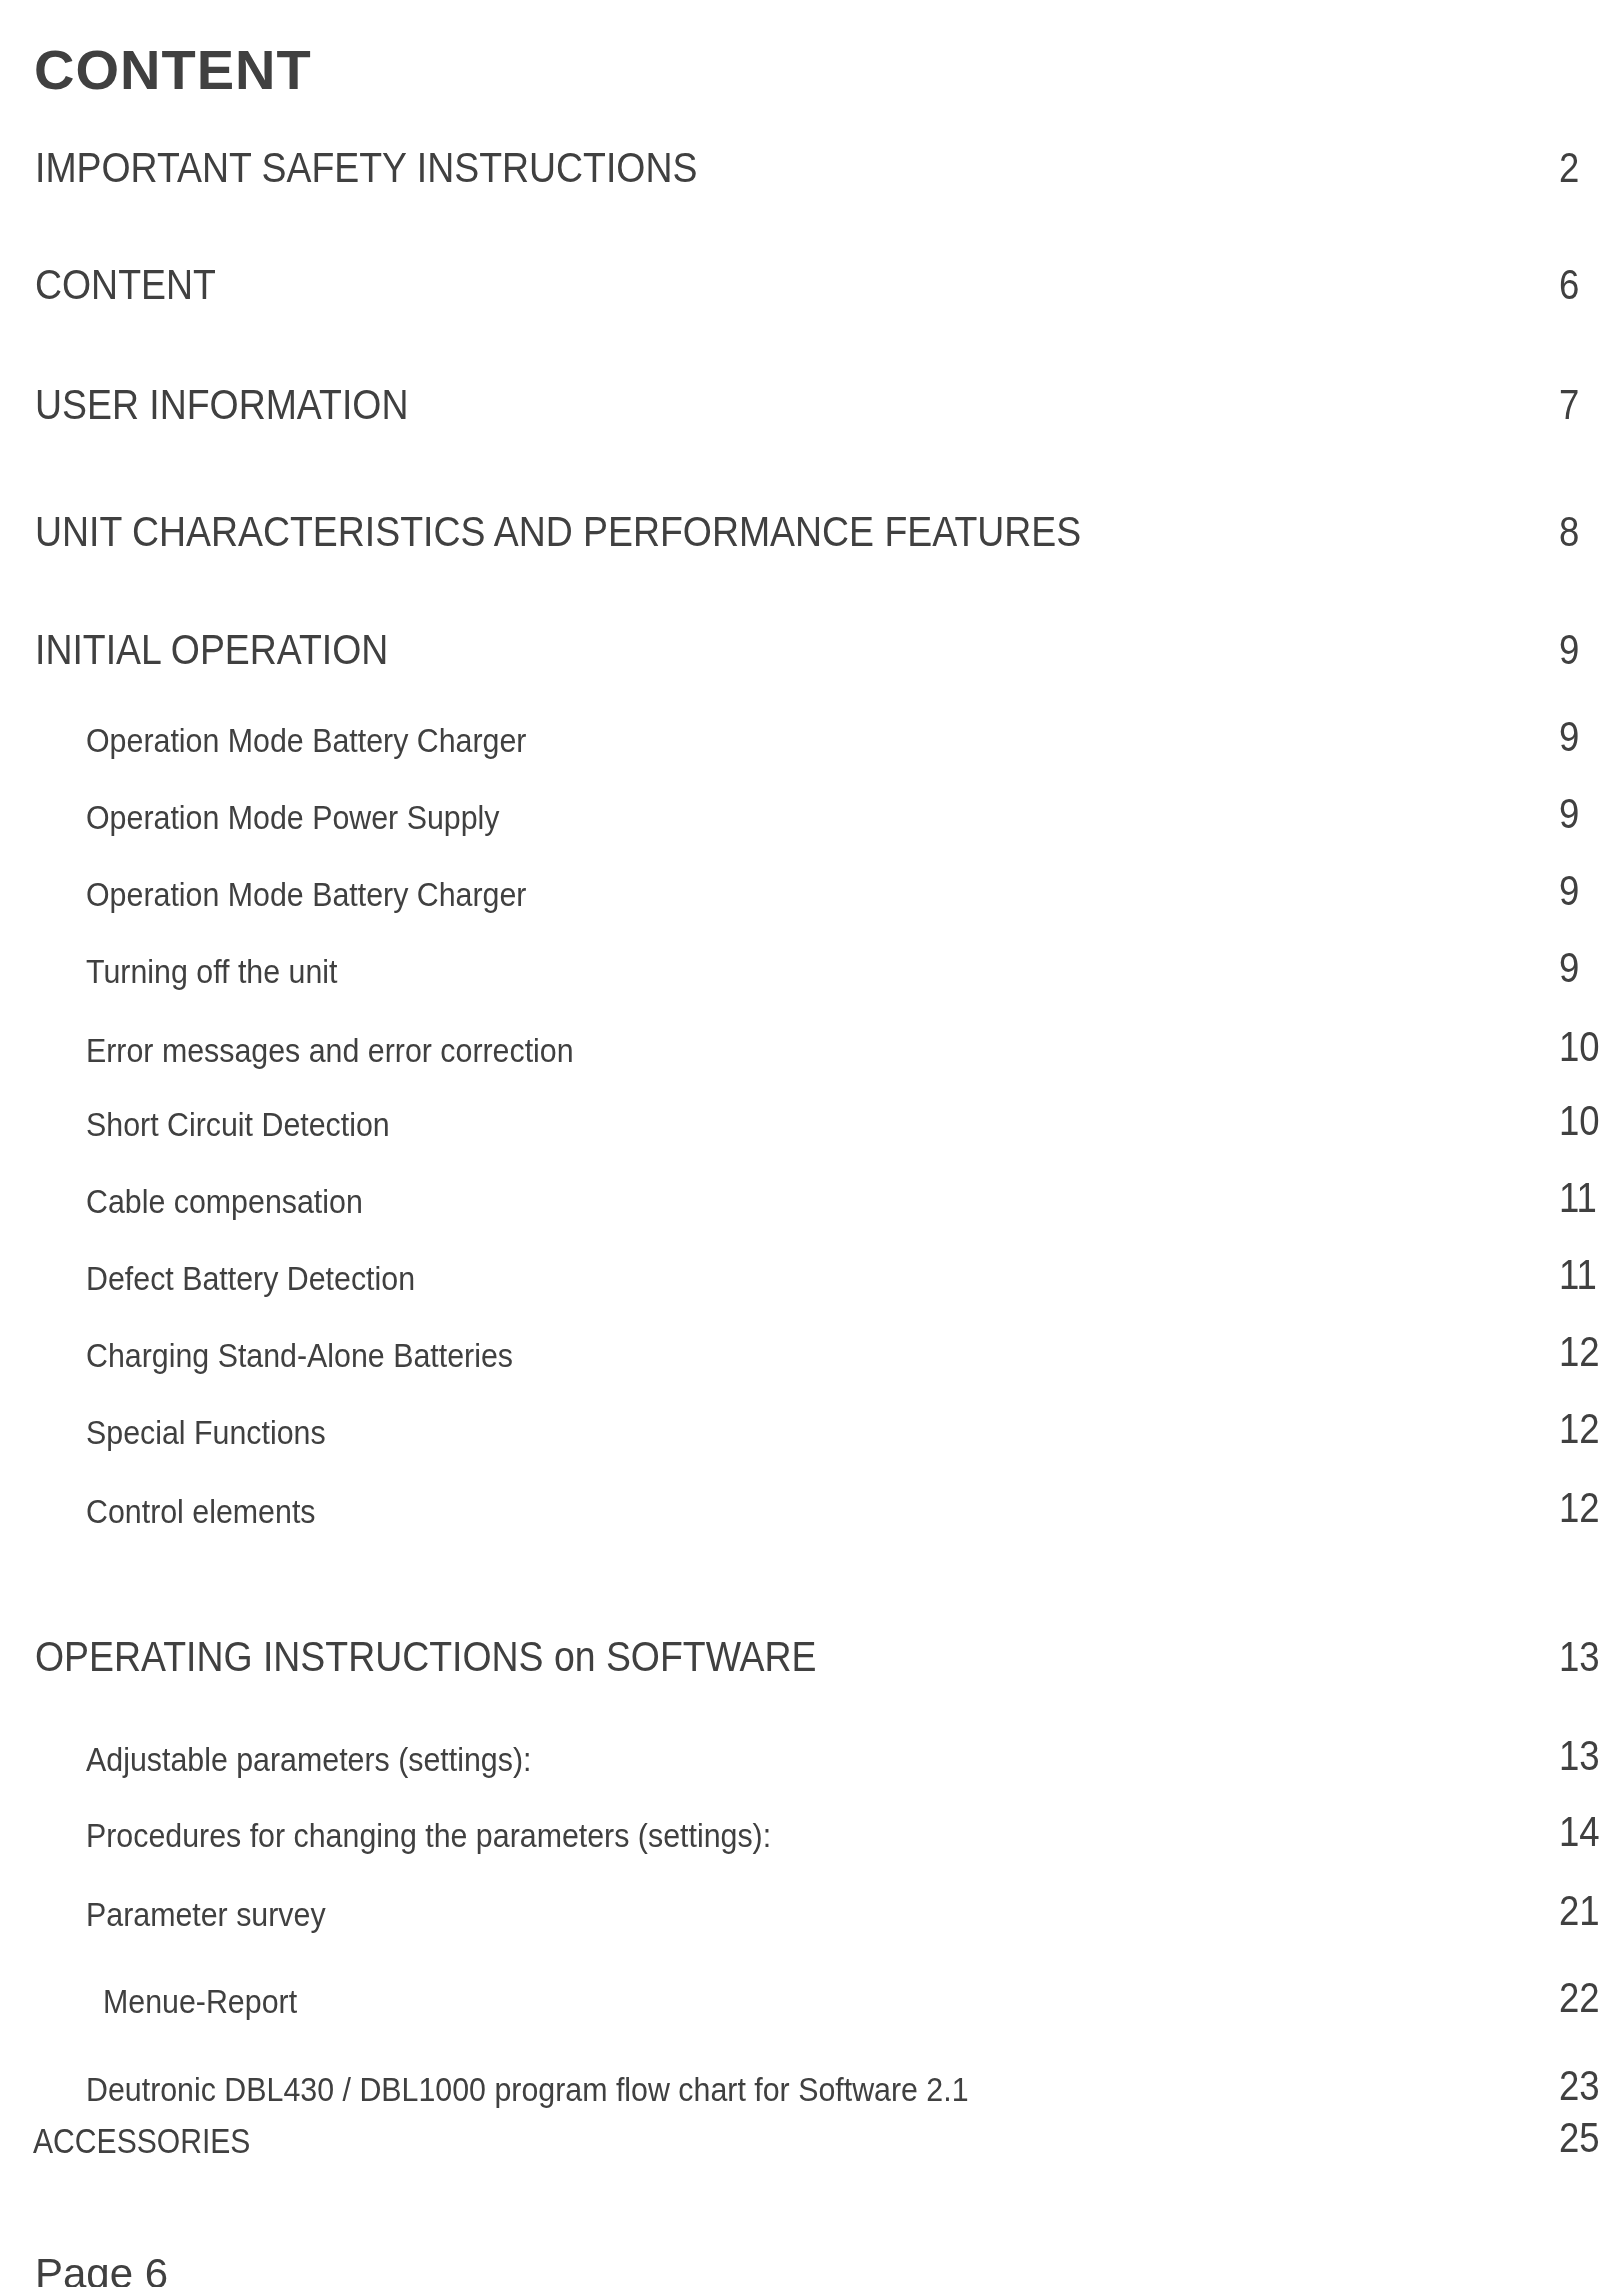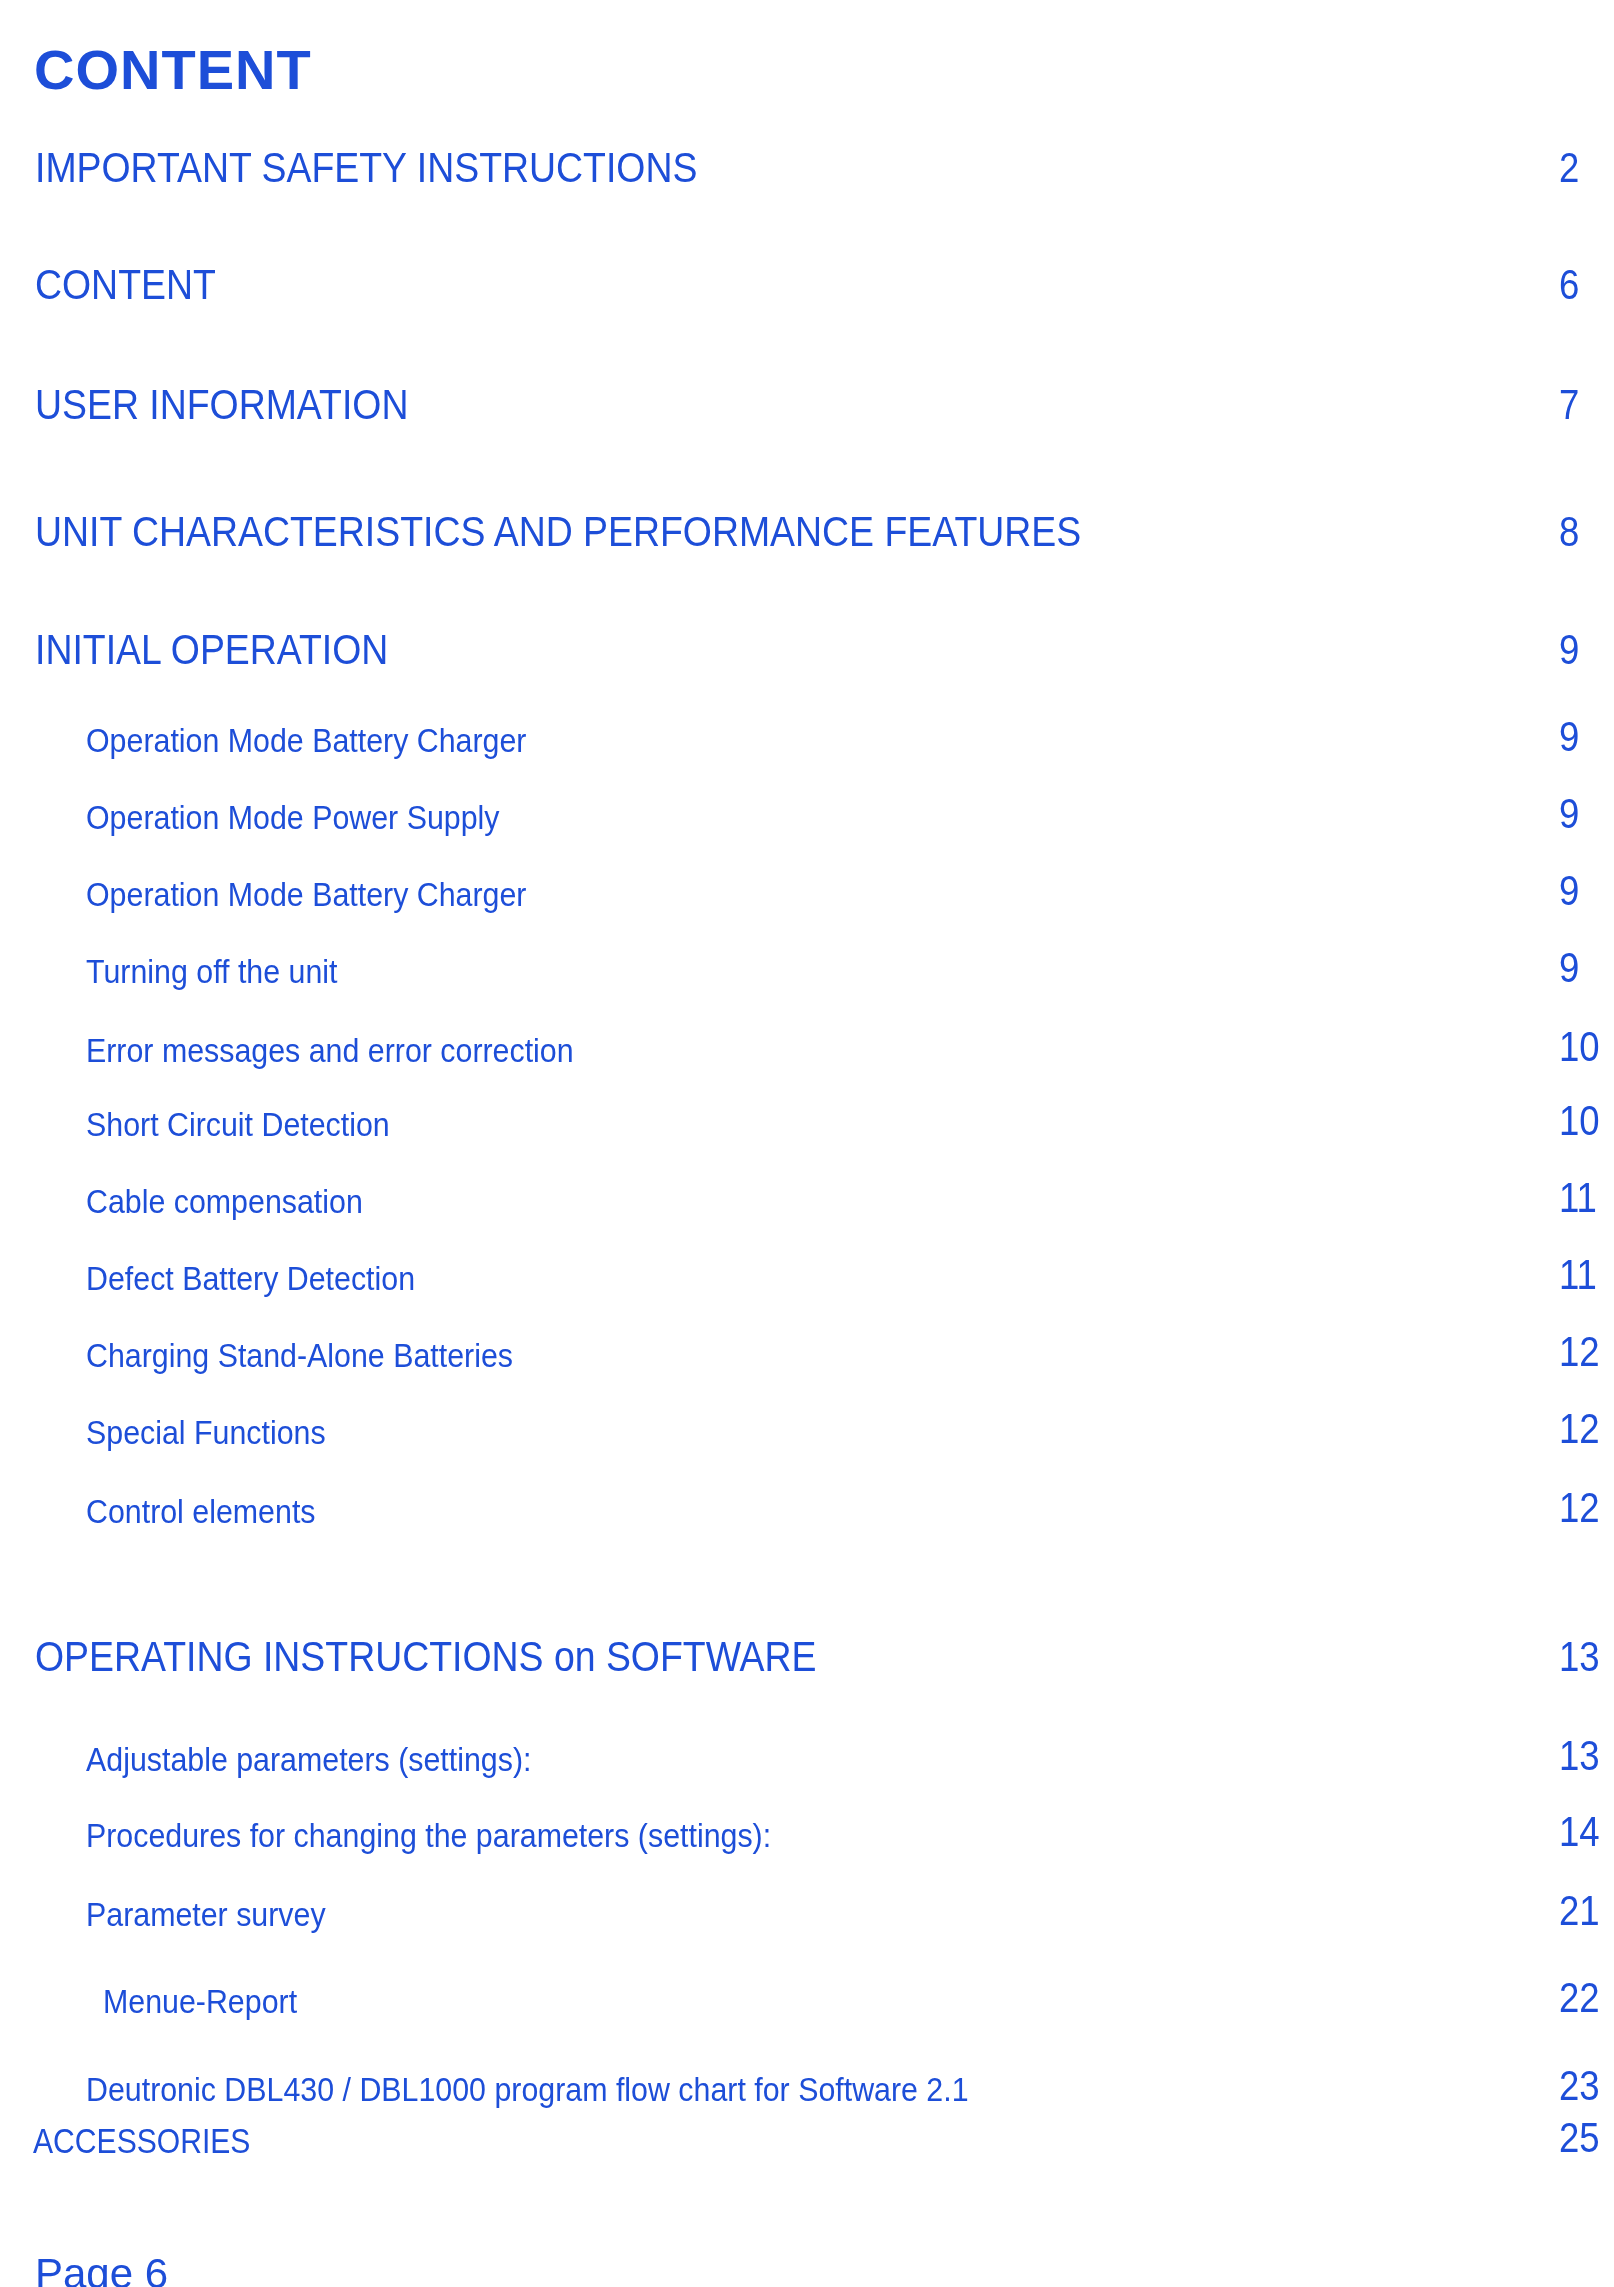--- a/index.html
+++ b/index.html
@@ -7,21 +7,21 @@
     padding: 0;
     background: #e8e8e8;
   }
   .page {
     position: relative;
     width: 1615px;
     height: 2287px;
     background: #ffffff;
     overflow: hidden;
     font-family: "Liberation Sans", sans-serif;
-    color: #1d4ed8;
+    color: #404040;
   }
   .doc-title {
     position: absolute;
     left: 34px;
     top: 4.8px;
     font-size: 56px;
     font-weight: bold;
     line-height: 1;
     letter-spacing: 1px;
     white-space: nowrap;

